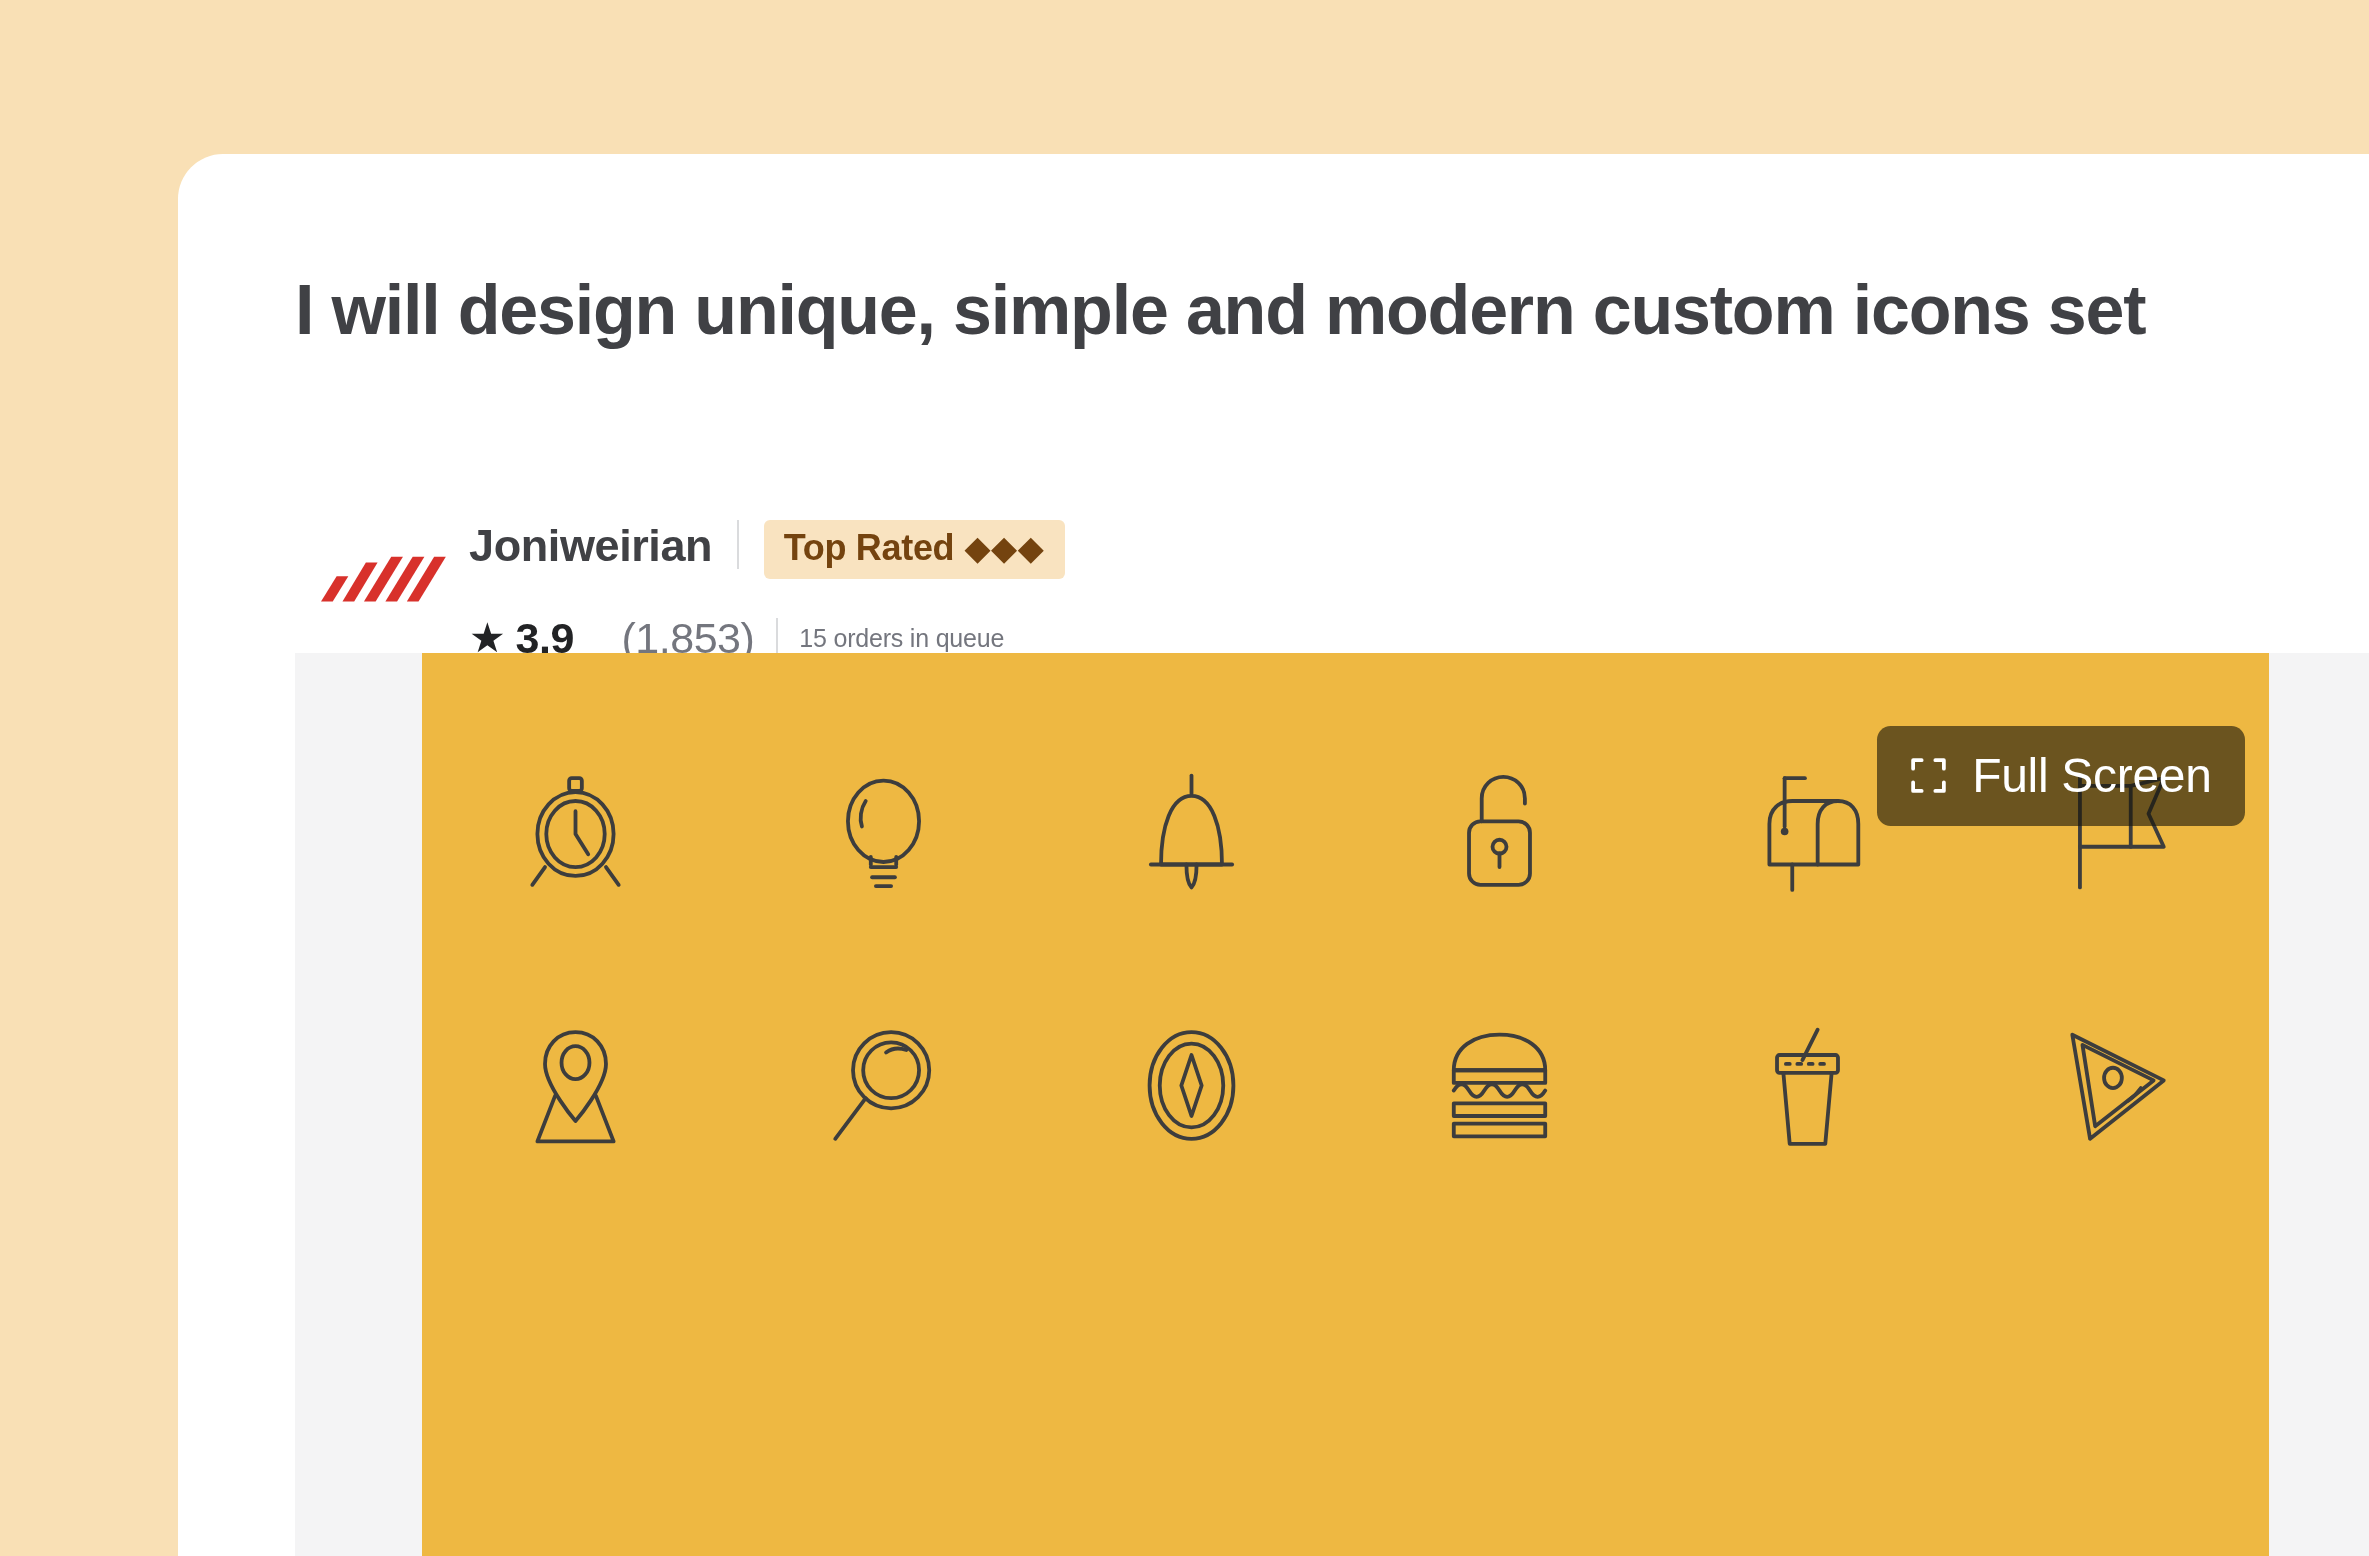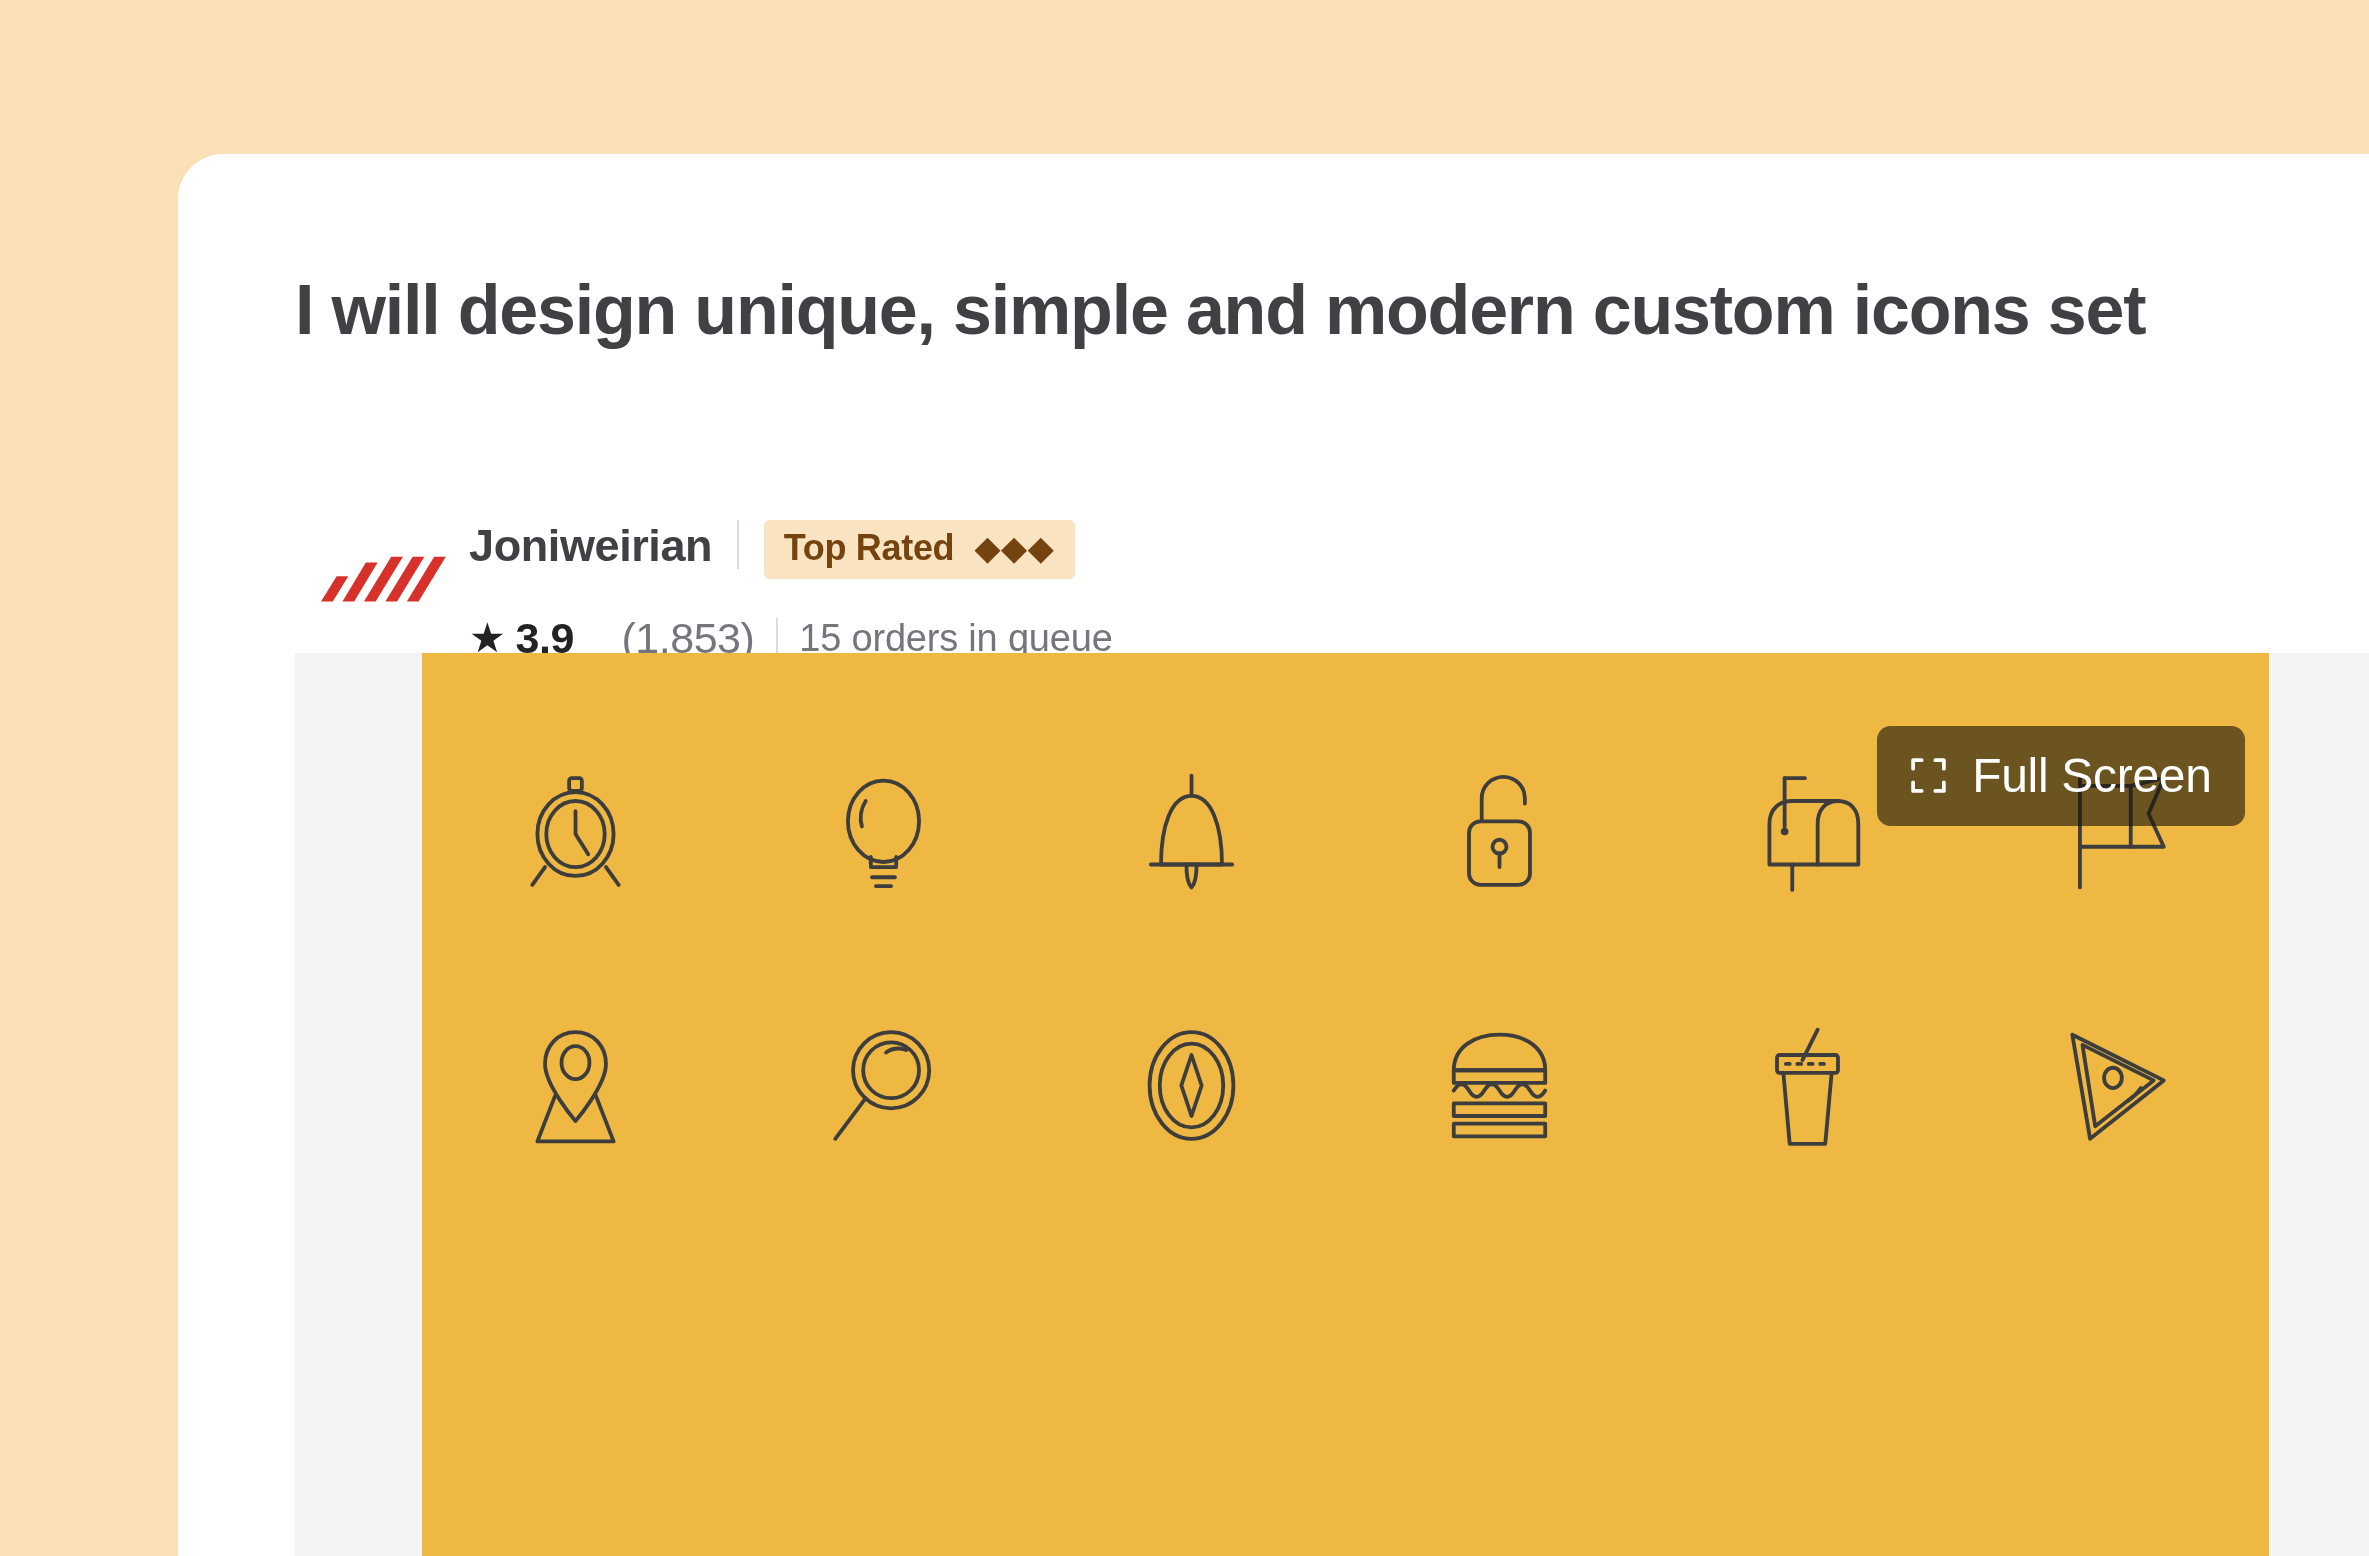--- a/index.html
+++ b/index.html
@@ -68,21 +68,21 @@
   .vsep {
     display:inline-block;
     width:2px; height:49px;
     background:#dadbdd;
     margin:0 25px;
   }
   .vsep.small { height:41px; margin:0 21.5px; }
   .badge-top-rated {
     display:inline-flex;
     align-items:center;
-    gap:15px;
+    gap:5px;
     background:#f9e3c0;
     color:#74430f;
     font-size:36px;
     font-weight:bold;
     padding:6.8px 19.5px 10.7px 19.5px;
     border-radius:5.9px;
     letter-spacing:-0.3px;
   }
   .badge-diamonds {
     font-size:32px;
@@ -93,21 +93,21 @@
 
   .seller-line2 {
     display:flex; align-items:center;
     margin-top:29px;
     height:55px;
   }
   .star-icon { font-size:41px; color:#222325; line-height:1; margin-right:9.8px; }
   .rating-score { font-size:43px; font-weight:bold; color:#222325; letter-spacing:-0.5px; }
   .rating-count { font-size:43px; color:#74767e; margin-left:11.7px; letter-spacing:-0.5px; }
   .rating-count u { text-decoration-thickness:2.9px; text-underline-offset:5.9px;margin-left:36px; }
-  .orders-queue { font-size:38px; color:#74767e; letter-spacing:-0.2px;text-align:right; }
+  .orders-queue { font-size:25px; color:#74767e; letter-spacing:-0.2px;text-align:right; }
 
   
   .divider {
     position:absolute;
     left:117px; top:606px;
     width:2126px; height:2.9px;
     background:#efeff0;
   }
 
   

